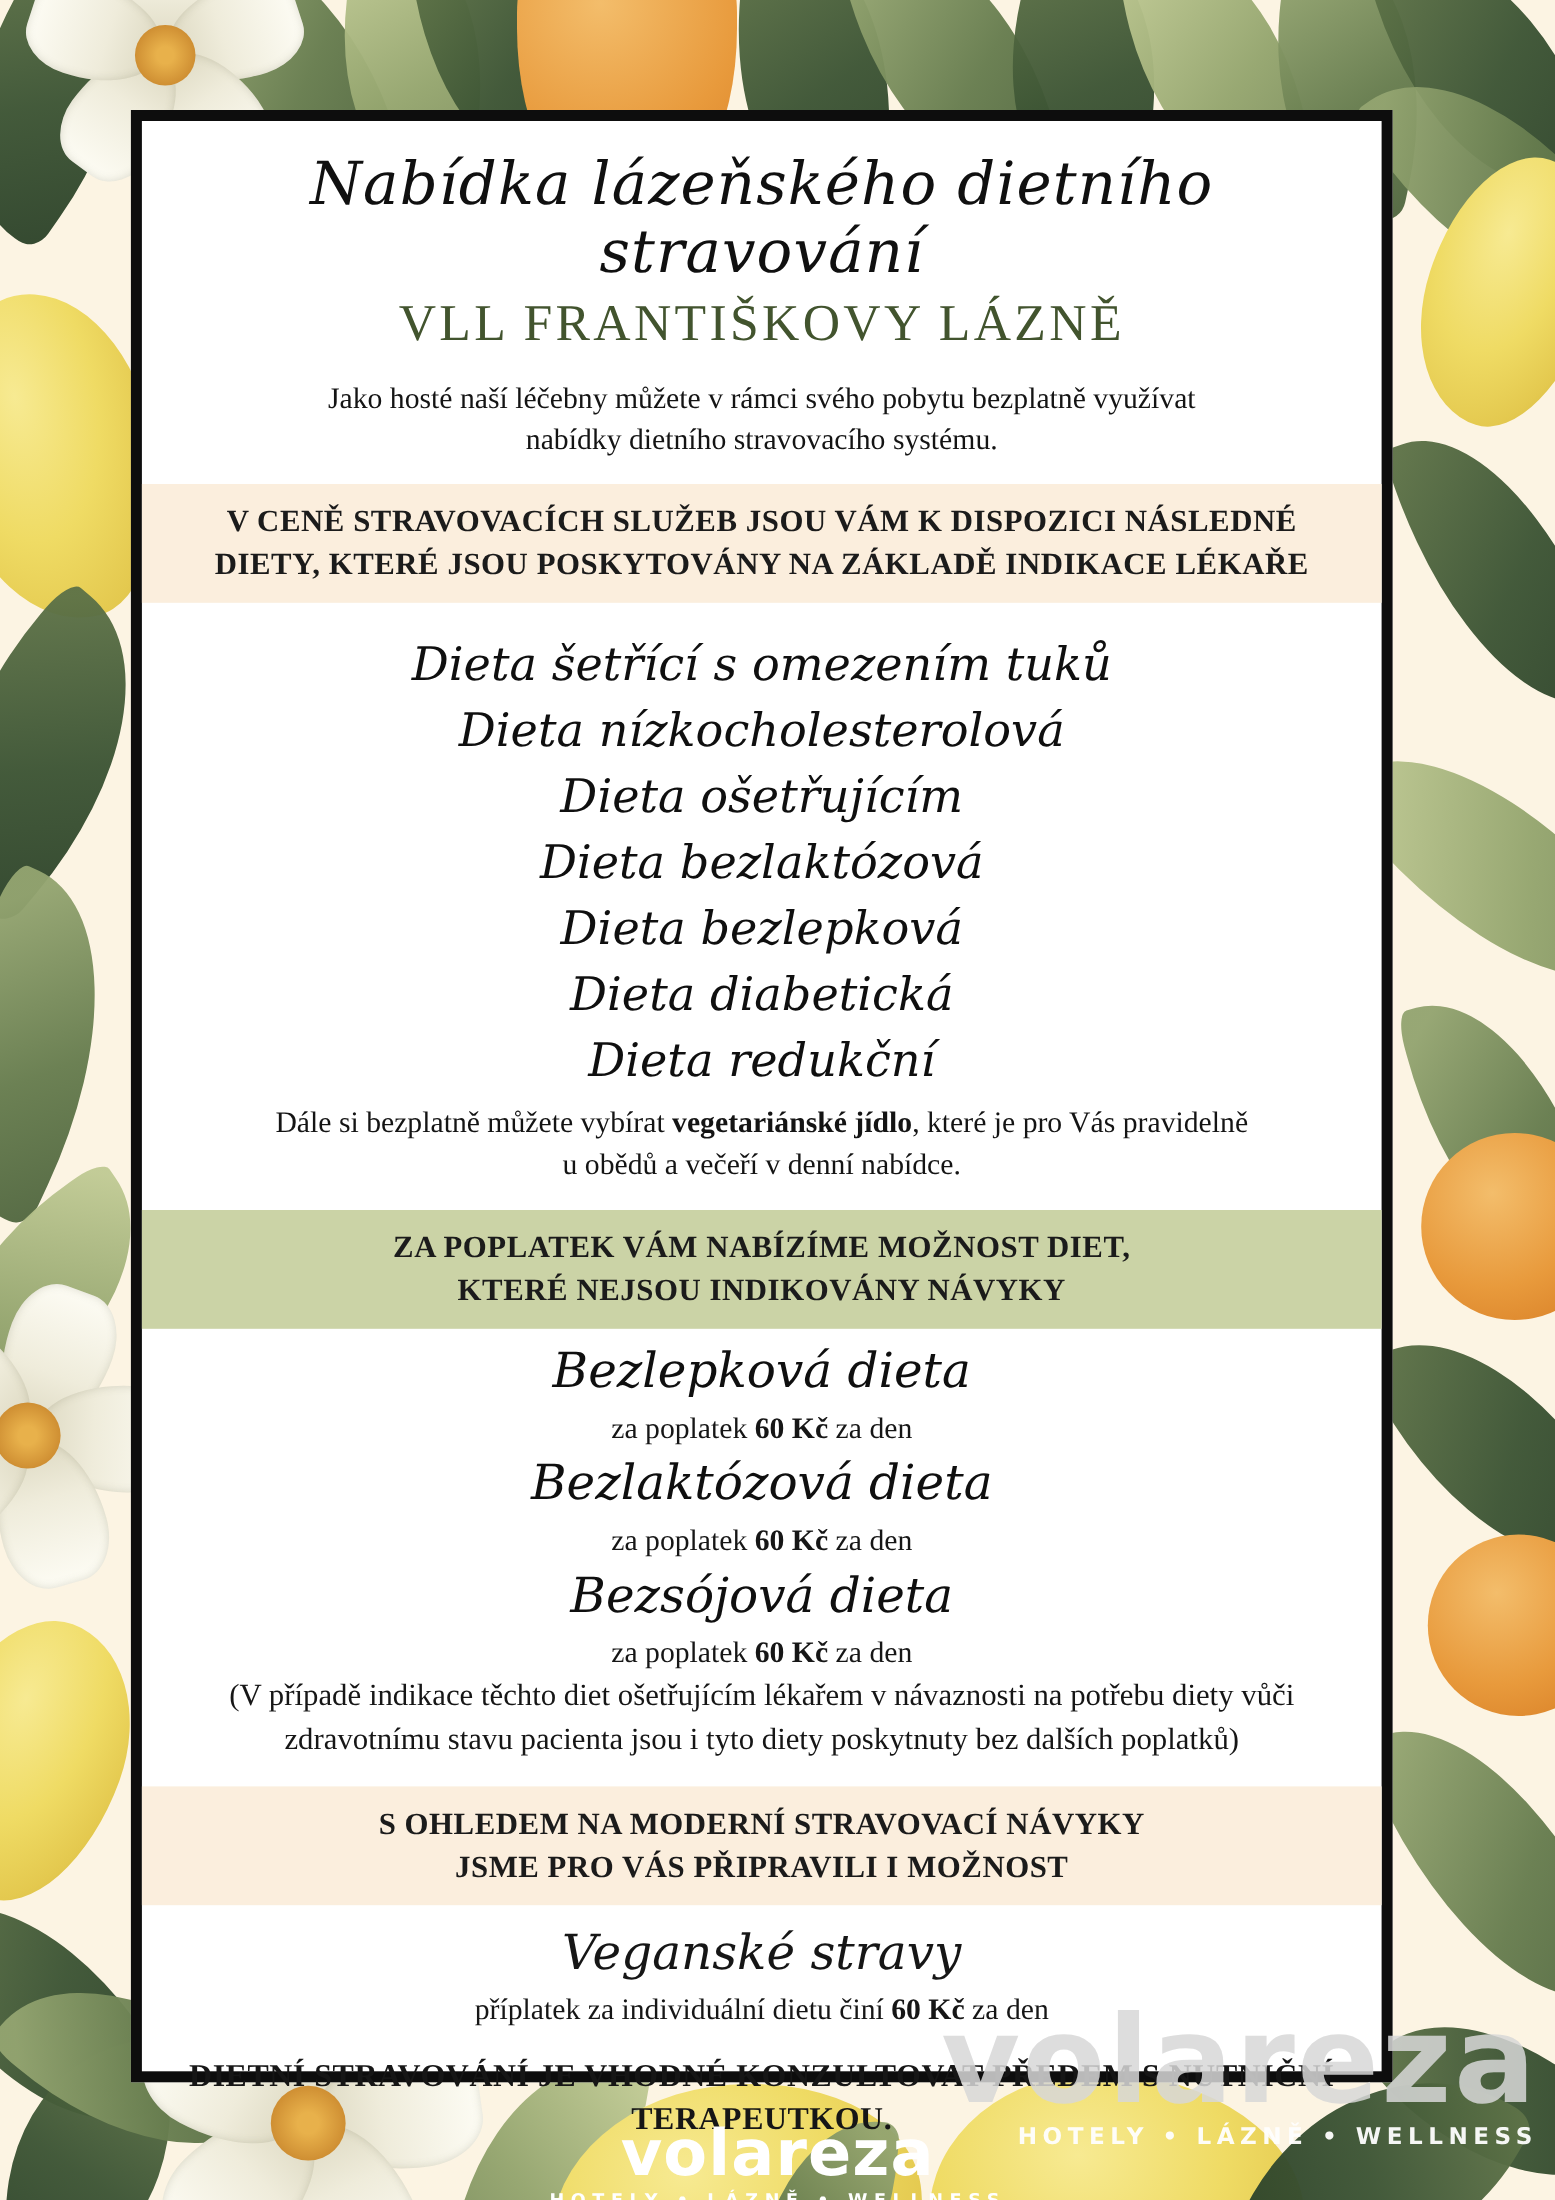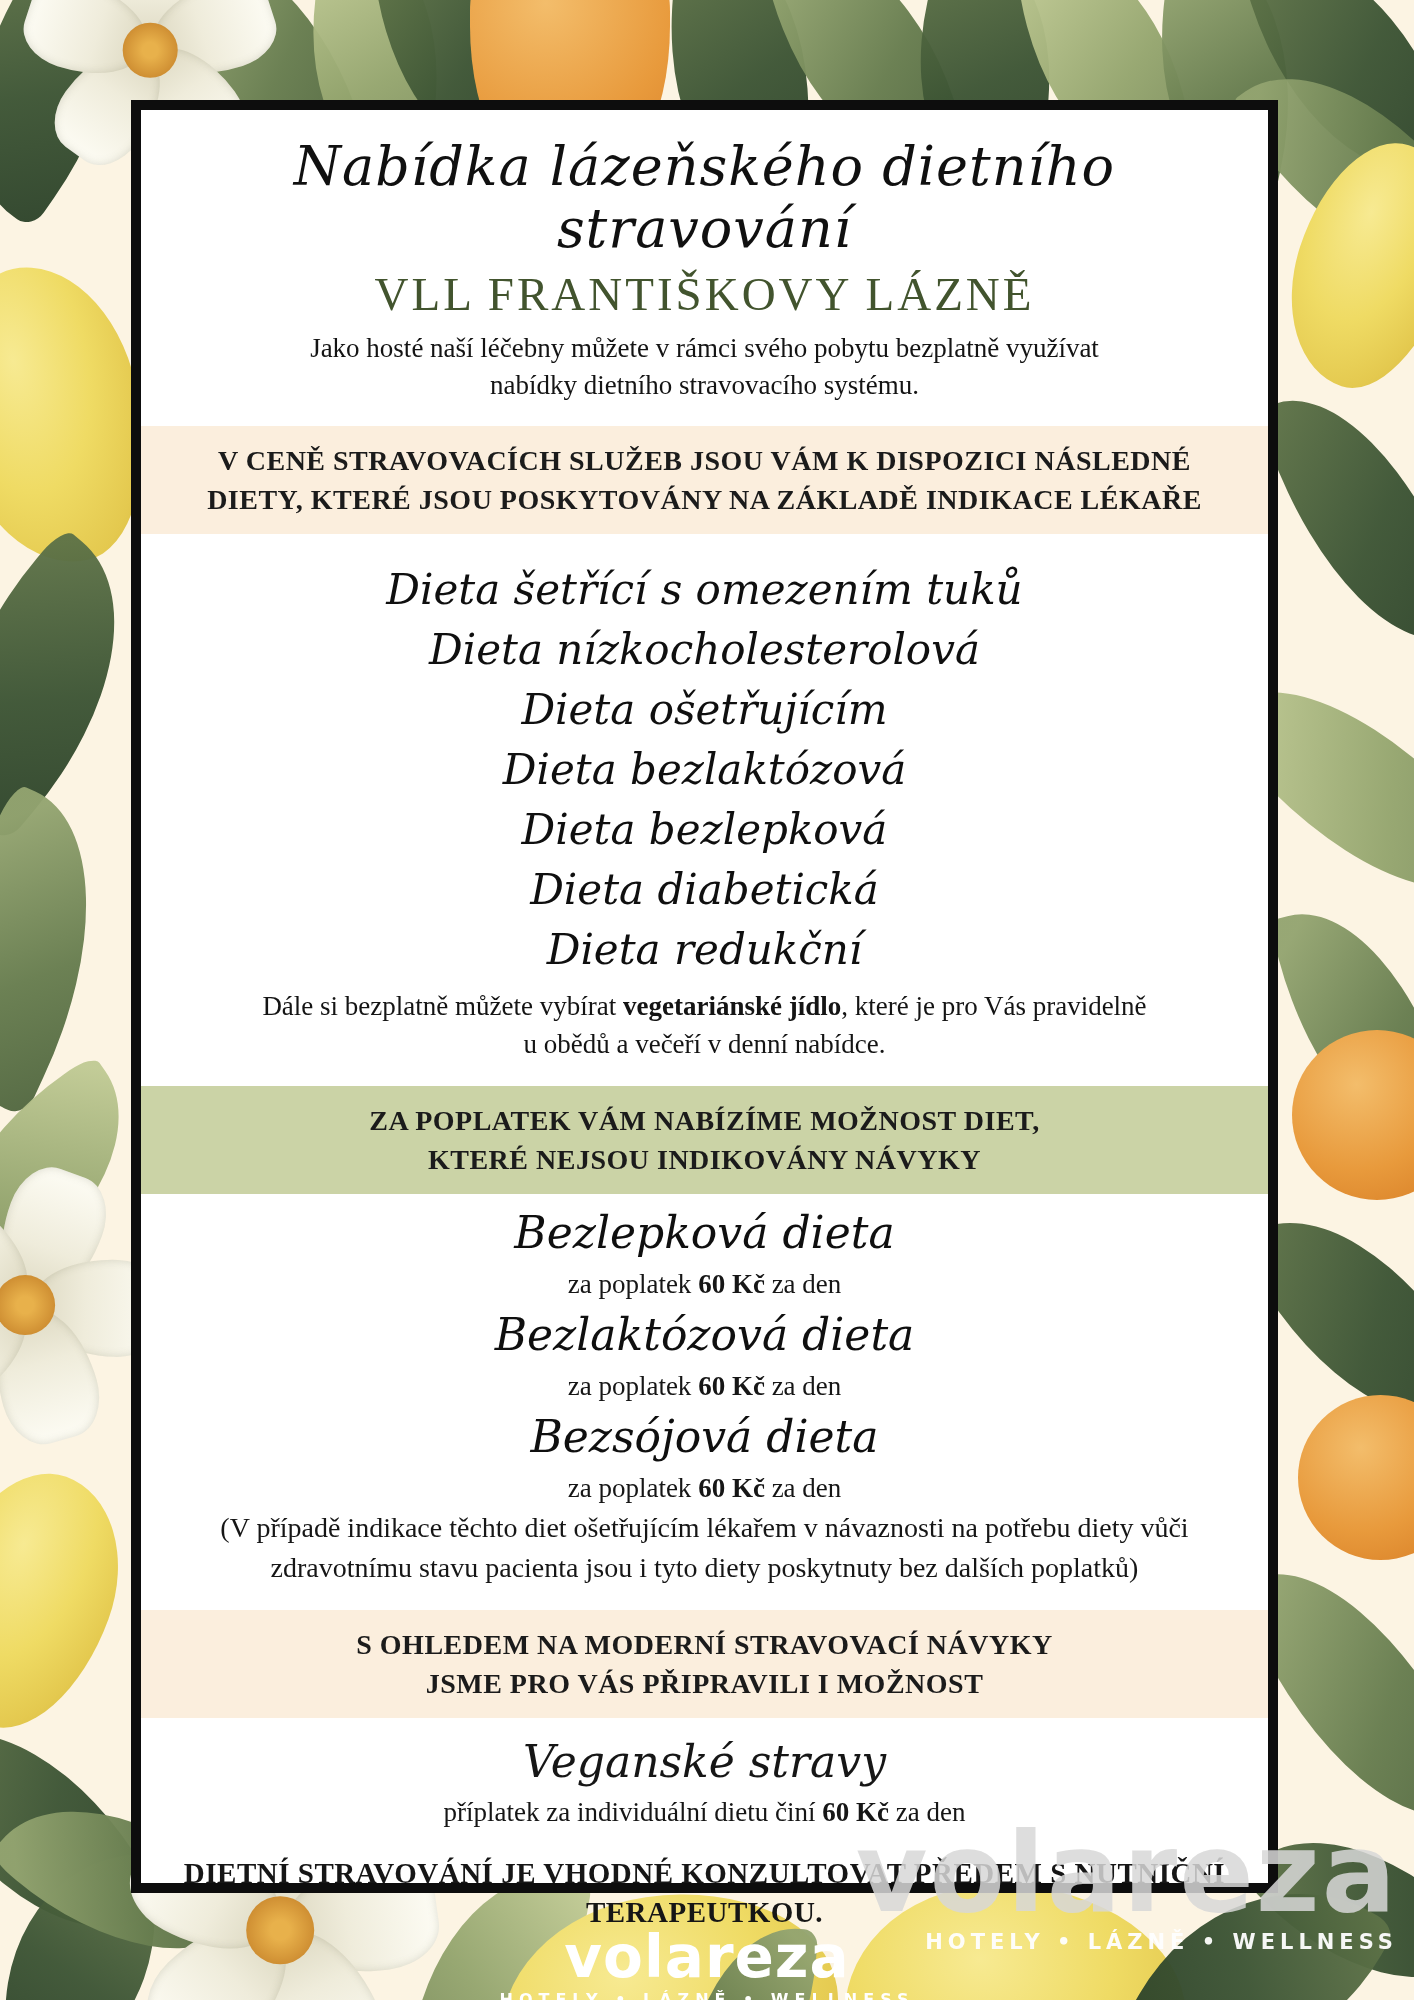--- a/index.html
+++ b/index.html
@@ -33,28 +33,28 @@
     border-radius:55% 55% 70% 70% / 55% 55% 95% 95%;
     box-shadow:inset 0 0 8px rgba(120,120,90,.25);
   }
   .flower-center{
     position:absolute; left:50%; top:50%; width:26%; height:26%;
     transform:translate(-50%,-50%); border-radius:50%;
     background:radial-gradient(circle,#e8b14b 20%,#cf8f33 70%,#b97c2a 100%);
   }
   
   .panel{
-    position:absolute; left:131px; top:100px; width:1147px; height:1793px;
+    position:absolute; left:119px; top:100px; width:1147px; height:1793px;
     box-sizing:border-box; background:#ffffff; border:10px solid #0d0d0d;
     text-align:center; color:#161616; z-index:5;
   }
   .script{font-family:"DejaVu Serif", serif; font-style:italic;}
   .title-script{margin-top:26px; font-size:54px; line-height:1.15; letter-spacing:1px; color:#101010;}
   .title-venue{margin-top:10px; font-size:47px; line-height:1.05; letter-spacing:3px; color:#42542e; font-weight:400;}
-  .intro{margin-top:10px; font-size:27px; line-height:1.38; color:#141414;}
+  .intro{margin-top:24px; font-size:27px; line-height:1.38; color:#141414;}
   .band{
     margin-top:22px; padding:15px 30px; font-weight:bold; font-size:28px;
     line-height:1.4; letter-spacing:.5px; color:#1b1b1b;
   }
   .band.cream{background:#fbeedd;}
   .band.green{background:#cbd3a6;}
   .diet-list{margin-top:26px;}
   .diet-item{font-size:42px; line-height:60px; color:#0f0f0f;}
   .note{margin-top:8px; font-size:27px; line-height:1.4; color:#141414;}
   .paid-list{margin-top:8px;}

